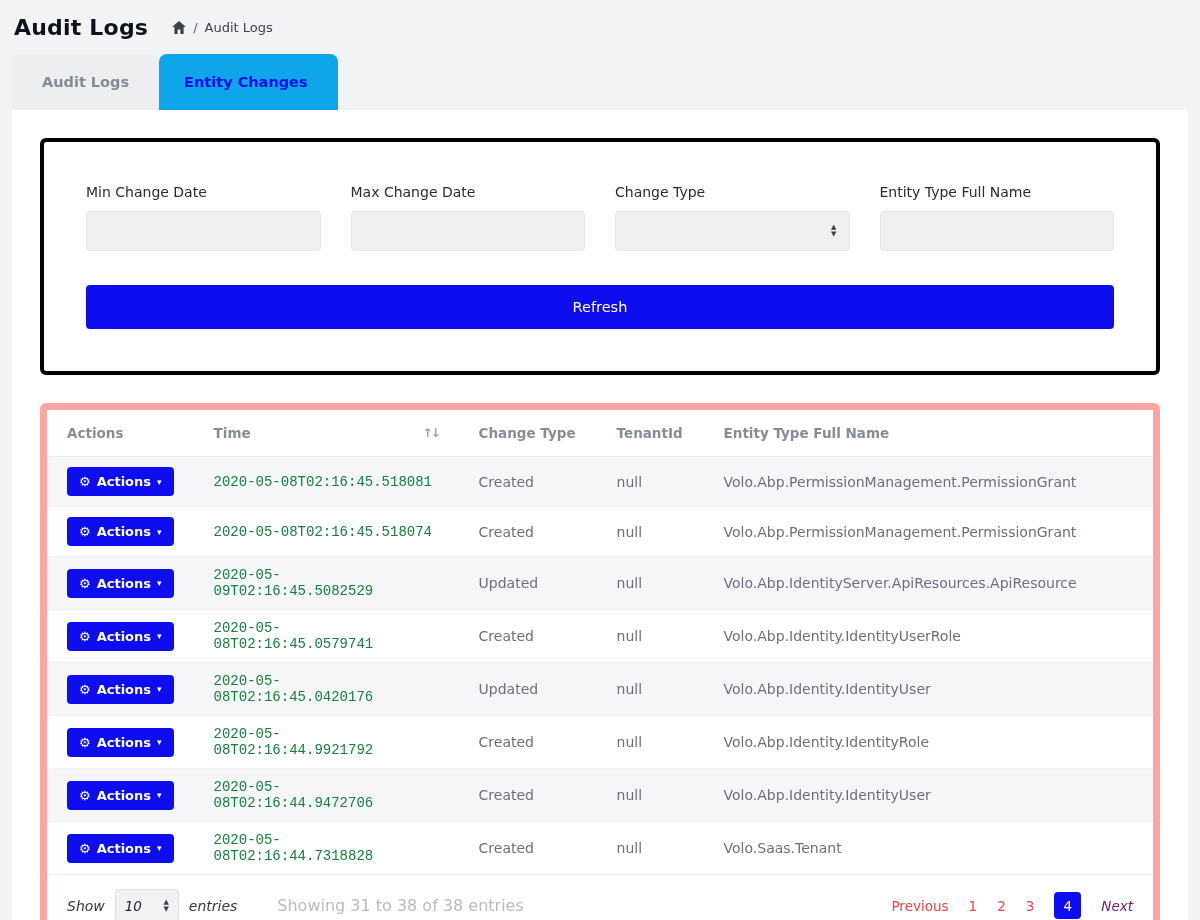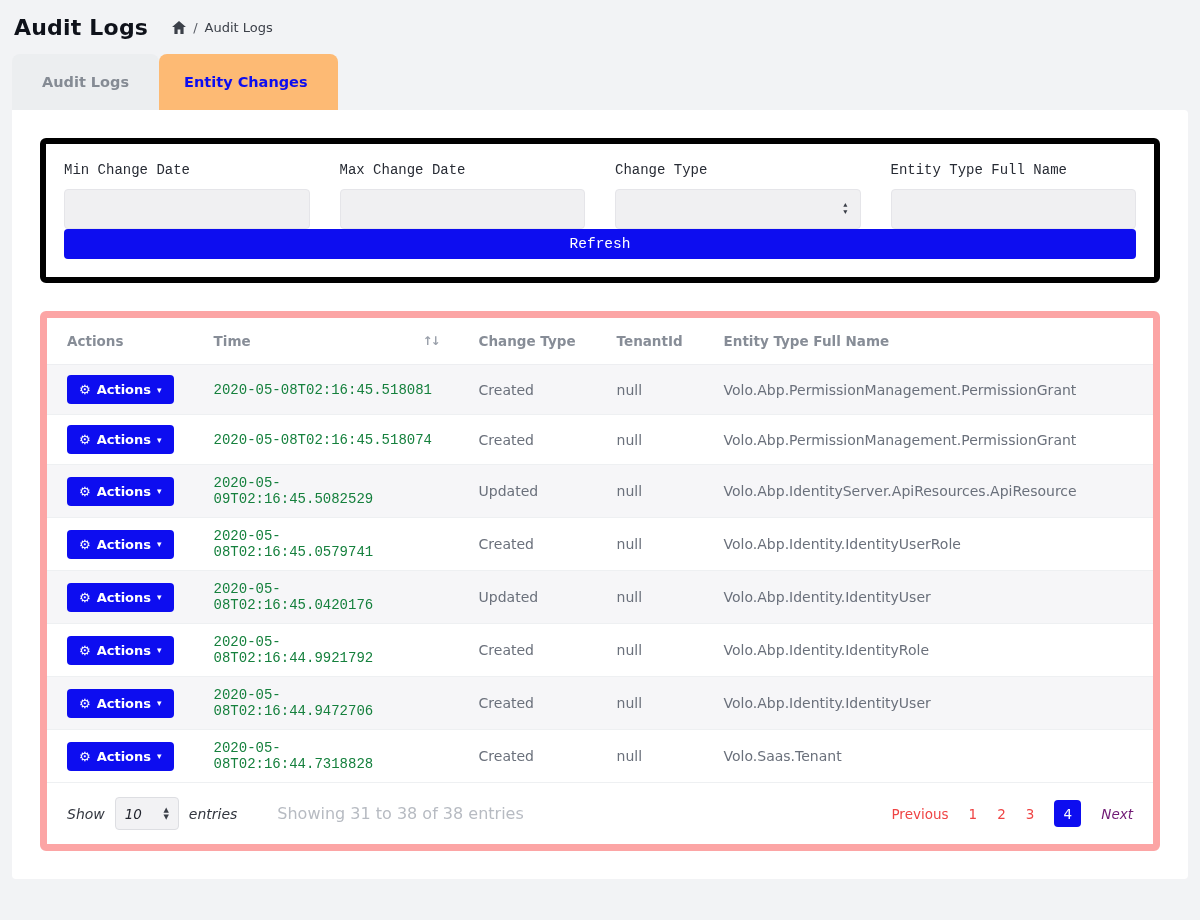--- a/index.html
+++ b/index.html
@@ -19,38 +19,38 @@
   .breadcrumb .crumb-sep { color: #565a63; }
 
   
   .tabs { display: flex; margin: 6px 12px 0 12px; }
   .tab {
     padding: 20px 30px; font-size: 14.5px; font-weight: bold;
     border-radius: 8px 8px 0 0; cursor: pointer; border: none; background: transparent;
     font-family: inherit;
   }
   .tab.inactive { background: #eceef0; color: #858b94; }
-  .tab.active { background: #fdba74; color: #0d0df0; padding-left: 25px; }
+  .tab.active { background: #0ea5e9; color: #0d0df0; padding-left: 25px; }
 
   
   .panel { margin: 0 12px 14px 12px; background: #ffffff; padding: 28px; border-radius: 0 4px 4px 4px; }
 
   
-  .filter-card { border: 6px solid #000000; border-radius: 6px; padding: 18px; font-family: Liberation Mono, monospace; }
+  .filter-card { border: 4px solid #000000; border-radius: 6px; padding: 42px; }
   .filter-grid { display: grid; grid-template-columns: repeat(4, 1fr); gap: 30px; }
   .field-label { display: block; font-size: 14px; color: #272b34; margin-bottom: 11px; }
   .text-input, .select-input {
     width: 100%; height: 40px; background: #f0f0f2; border: 1px solid #e5e5e9;
     border-radius: 4px; padding: 0 12px; font-size: 14px; font-family: inherit; color: #32363f;
   }
   .select-input { display: flex; align-items: center; justify-content: flex-end; cursor: pointer; }
   .select-arrows { display: flex; flex-direction: column; align-items: center; color: #3a3e47; }
   .select-arrows span { font-size: 7px; line-height: 7px; }
   .refresh-btn {
-    width: 100%; height: 30px;
+    margin-top: 34px; width: 100%; height: 44px;
     background: #0d0df0; color: #fff; border: none; border-radius: 4px;
     font-size: 14.5px; font-family: inherit; cursor: pointer;
   }
 
   
   .table-card { border: 7px solid #fca5a5; border-radius: 6px; margin-top: 28px; overflow: hidden; }
   table { width: 100%; border-collapse: collapse; font-size: 14px; }
   thead th {
     text-align: left; font-size: 13.5px; font-weight: bold; color: #878d97;
     padding: 15px 20px; border-bottom: 1px solid #edeef1; background: #fff;

